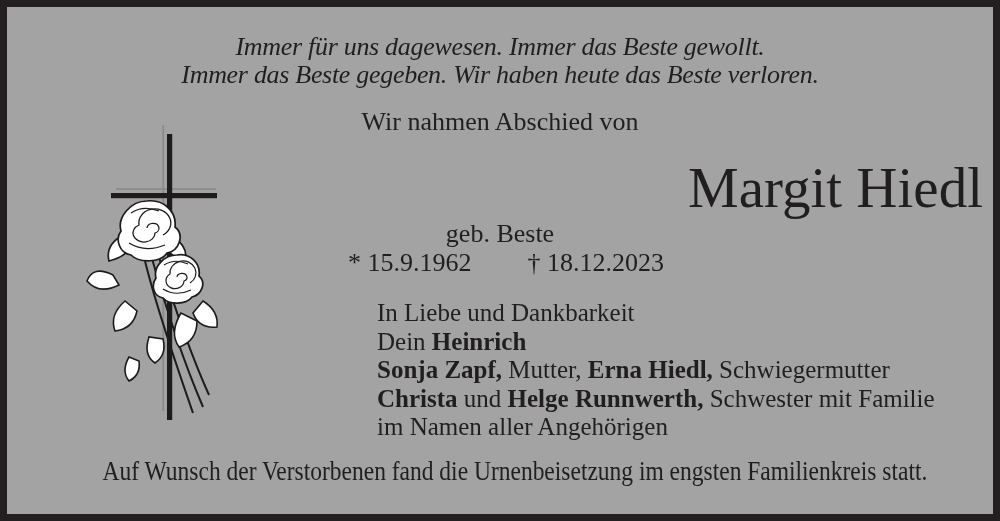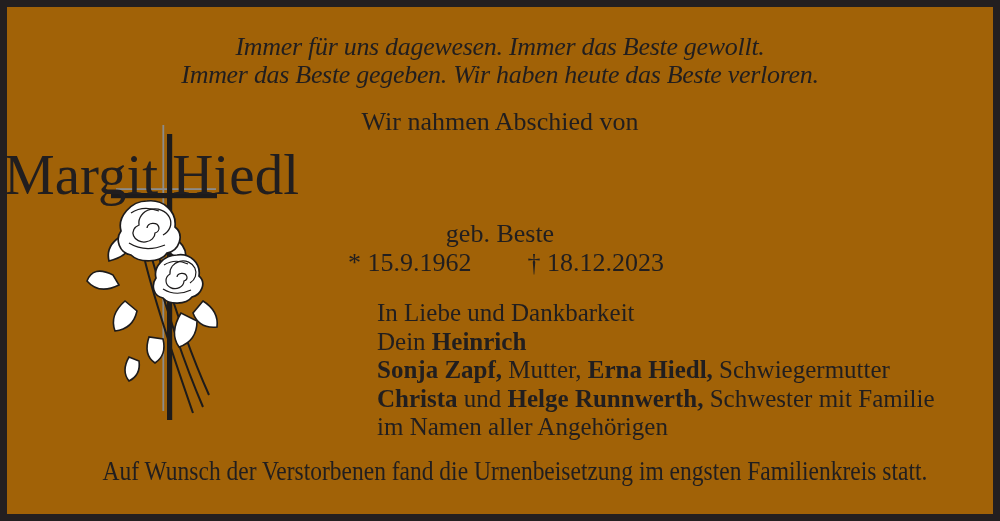--- a/index.html
+++ b/index.html
@@ -1,19 +1,19 @@
 <!DOCTYPE html>
 <html><head>
 <meta charset="utf-8">
 <style>
   html,body{margin:0;padding:0;background:#ffffff;}
   .page{
     position:relative;
     width:1000px;height:521px;
-    background:#a16207;
+    background:#a3a3a3;
     color:#211e1f;
     font-family:"Liberation Serif","DejaVu Serif",serif;
     overflow:hidden;
   }
   .frame{
     position:absolute;inset:0;
     border:7px solid #231f20;
     pointer-events:none;
   }
   .epigraph{
@@ -23,21 +23,21 @@
     font-size:26px;line-height:28px;
     letter-spacing:-0.3px;
   }
   .intro{
     position:absolute;top:108px;left:0;right:0;
     text-align:center;
     font-size:26px;line-height:28px;
   }
   .name{
     position:absolute;top:140px;left:0;right:0;
-    margin:4px;text-align:left;
+    margin:17px;text-align:right;
     font-size:57px;line-height:62px;font-weight:normal;
   }
   .maiden{
     position:absolute;top:220px;left:0;right:0;
     text-align:center;font-size:26px;line-height:28px;
   }
   .dates{
     position:absolute;top:249px;left:0;right:0;
     text-align:center;font-size:26px;line-height:28px;margin-left:12px;
   }

